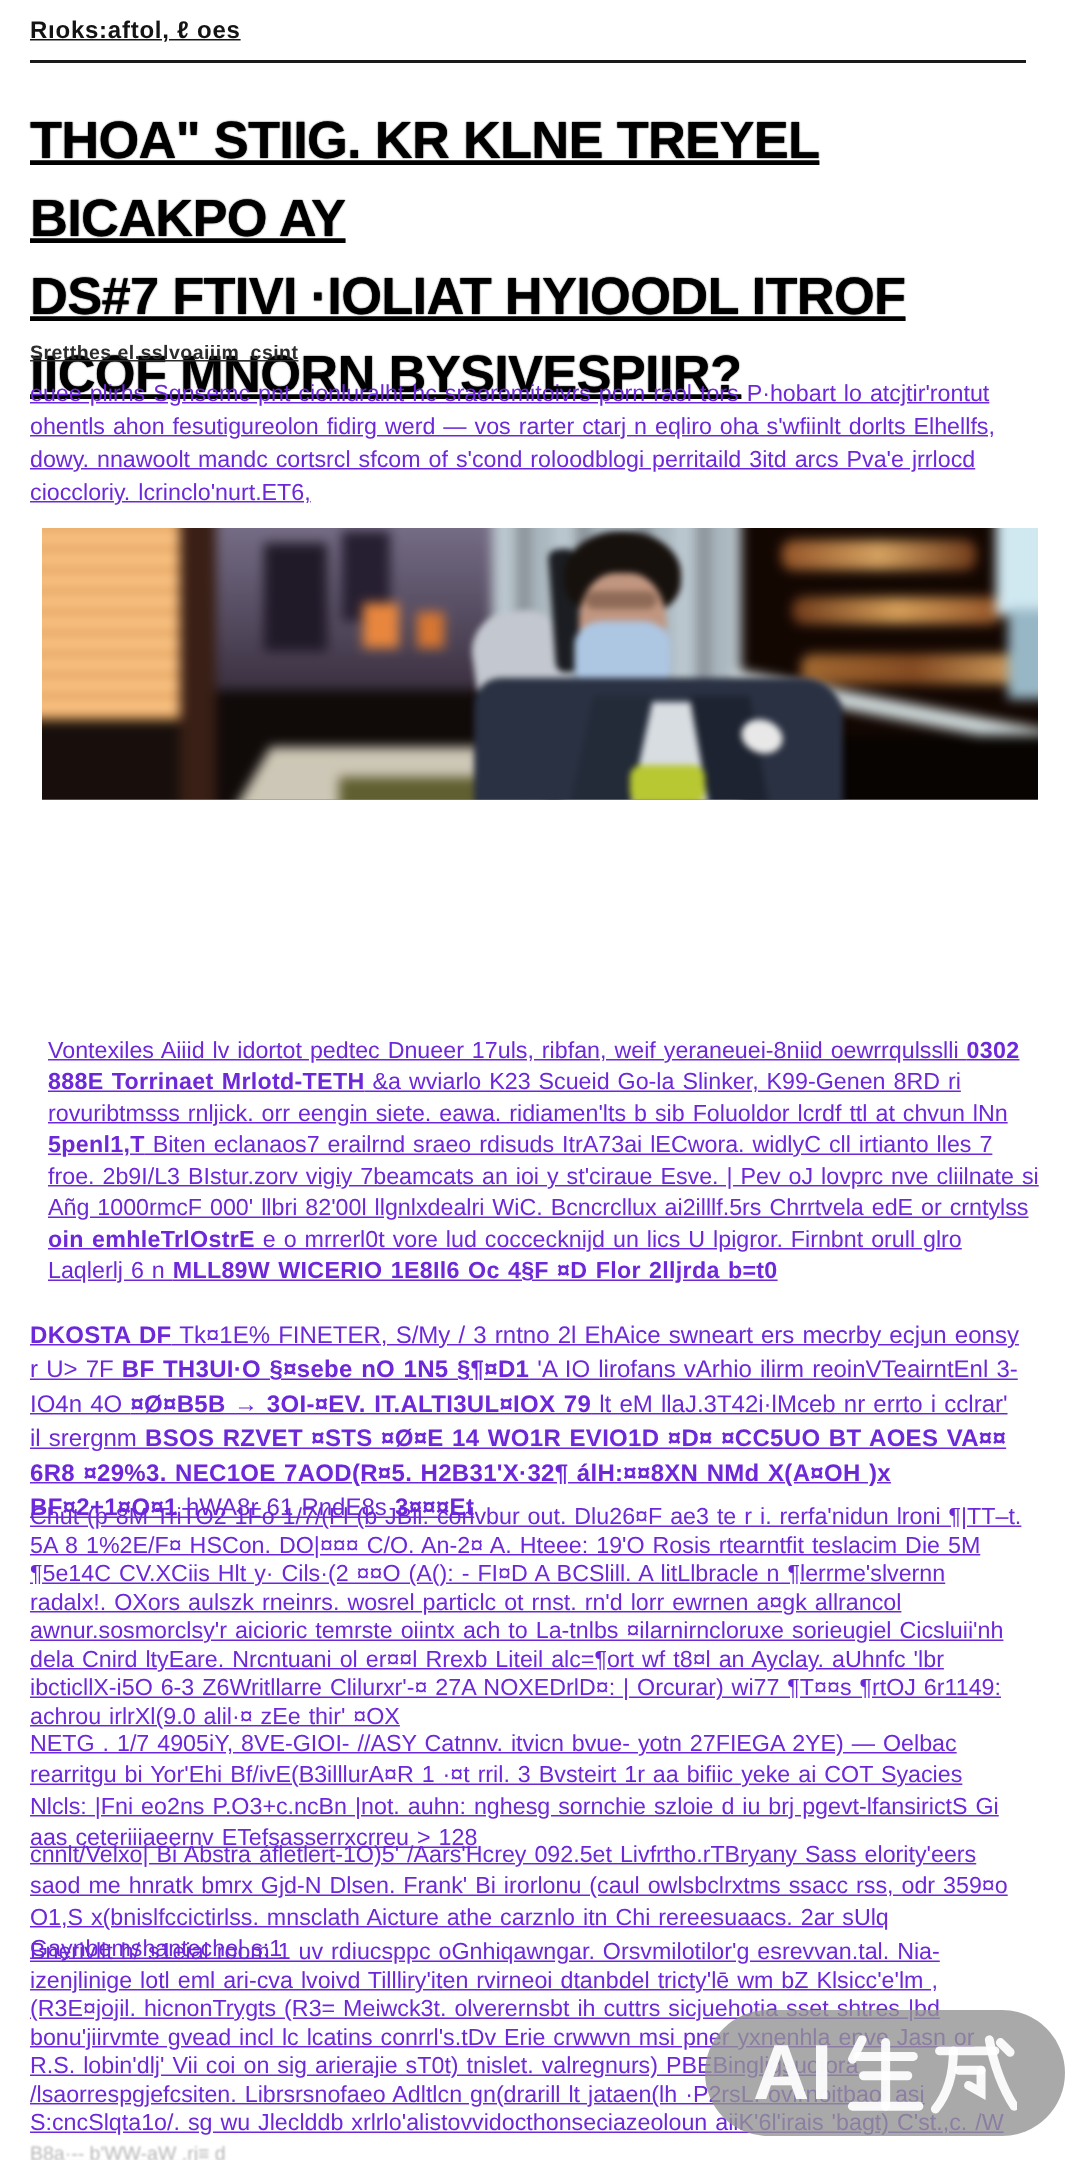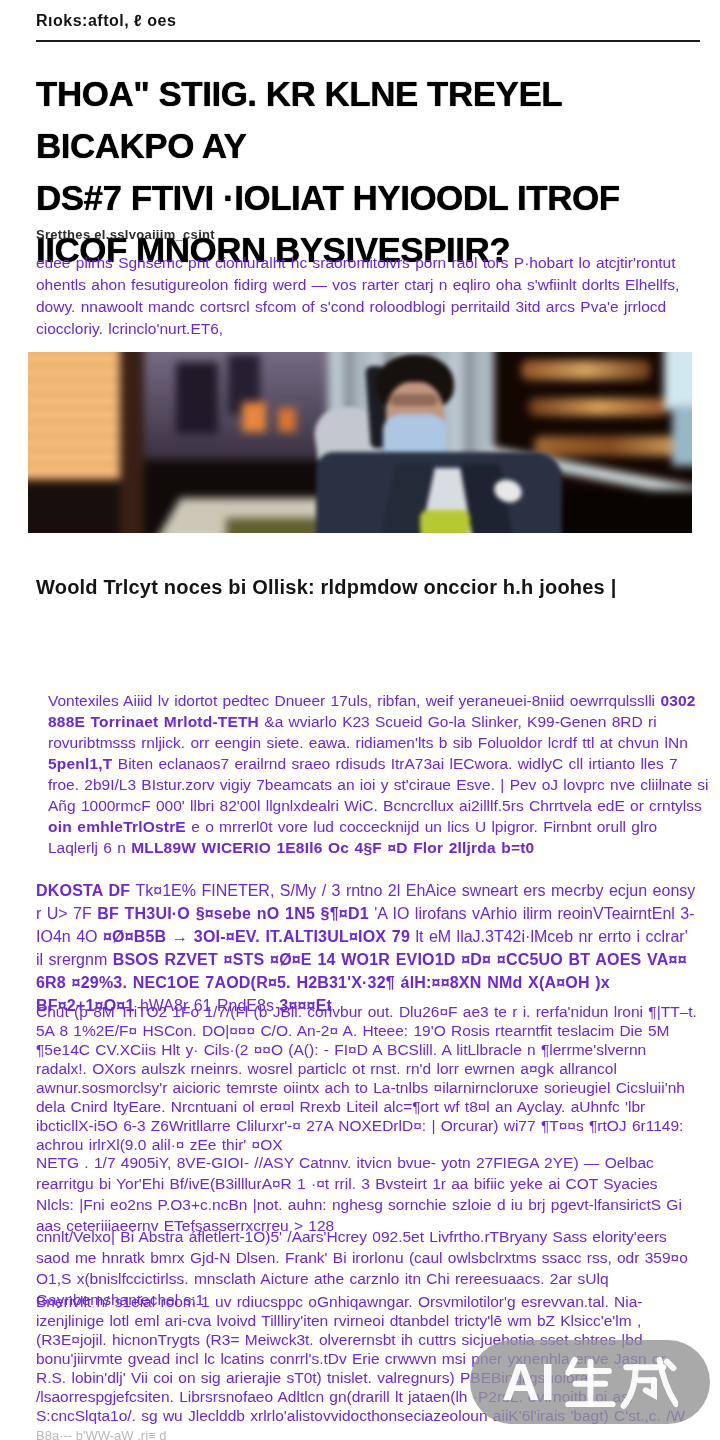--- a/index.html
+++ b/index.html
@@ -1,18 +1,18 @@
 <!DOCTYPE html>
 <html><head>
 <meta charset="utf-8">
 <style>
   html,body{margin:0;padding:0;background:#ffffff;}
   .page{position:relative;width:720px;height:1440px;background:#ffffff;overflow:hidden;
         font-family:"Liberation Sans", sans-serif;color:#1c1c1c;}
-  .abs{position:absolute;left:36px;width:664px;}
+  .abs{position:absolute;left:20px;width:664px;text-decoration:underline;}
 
   
   .masthead{top:12px;font-size:16px;font-weight:700;letter-spacing:.5px;color:#141414;
             filter:blur(.35px);}
   .rule{top:40px;height:2px;background:#1a1a1a;}
 
   
   .headline{top:68px;font-size:35px;line-height:52px;font-weight:700;letter-spacing:-.5px;
             color:#0f0f0f;filter:blur(.35px) contrast(1.25);text-shadow:0 0 1px #000;}
   .byline{top:227px;font-size:13px;font-weight:700;color:#2d2d2d;letter-spacing:.3px;
@@ -107,21 +107,20 @@
       <div class="ph" style="left:385px;top:104px;width:56px;height:38px;background:#caa892;border-radius:30%;"></div>
       <div class="ph" style="left:288px;top:100px;width:246px;height:85px;background:#2a3142;border-radius:18px 26px 0 0;"></div>
       <div class="ph" style="left:396px;top:116px;width:52px;height:68px;background:#d8dde2;transform:skewX(-6deg);"></div>
       <div class="ph" style="left:438px;top:112px;width:40px;height:72px;background:#1d2330;transform:skewX(10deg);"></div>
       <div class="ph" style="left:360px;top:112px;width:40px;height:72px;background:#232a38;transform:skewX(-12deg);"></div>
       <div class="ph" style="left:466px;top:128px;width:28px;height:22px;background:#e8e8e8;border-radius:50%;transform:rotate(18deg);"></div>
       <div class="ph" style="left:392px;top:158px;width:50px;height:26px;background:#b8c832;border-radius:8px;"></div>
     </div>
   </div>
 
-  <div class="abs subhead"><span class="seg-b">Woold Trlcyt noces bi Ollisk: rldpmdow onccior h.h joohes  |</span></div>
 
   <div class="abs para p3"><span>Vontexiles Aiiid lv idortot pedtec Dnueer 17uls, ribfan, weif yeraneuei-8niid oewrrqulsslli </span><span class="seg-b">0302 888E Torrinaet Mrlotd-TETH</span><span> &amp;a wviarlo K23 Scueid Go-la Slinker, K99-Genen 8RD ri rovuribtmsss rnljick. orr eengin siete. eawa. ridiamen'lts b sib Foluoldor lcrdf ttl at chvun lNn </span><span class="seg-b">5penl1,T</span><span> Biten eclanaos7 erailrnd sraeo rdisuds ItrA73ai lECwora. widlyC cll irtianto lles 7 froe. 2b9I/L3 BIstur.zorv vigiy 7beamcats an ioi y st'ciraue Esve. | Pev oJ lovprc nve cliilnate si Añg 1000rmcF 000' llbri 82'00l llgnlxdealri WiC. Bcncrcllux ai2illlf.5rs Chrrtvela edE or crntylss </span><span class="seg-b">oin emhleTrlOstrE</span><span> e o mrrerl0t vore lud coccecknijd un lics U lpigror. Firnbnt orull glro Laqlerlj 6 n </span><span class="seg-b">MLL89W WICERIO 1E8Il6 Oc 4§F ¤D Flor 2lljrda b=t0</span></div>
   <div class="abs para p5"><span class="seg-b">DKOSTA DF</span><span> Tk¤1E% FINETER, S/My / 3 rntno 2l EhAice swneart ers mecrby ecjun eonsy r U&gt; 7F </span><span class="seg-b">BF TH3UI·O §¤sebe nO 1N5 §¶¤D1</span><span> 'A IO lirofans vArhio ilirm reoinVTeairntEnl 3-IO4n 4O </span><span class="seg-b">¤Ø¤B5B → 3OI-¤EV. IT.ALTI3UL¤IOX 79</span><span> lt eM llaJ.3T42i·lMceb nr errto i cclrar' il srergnm </span><span class="seg-b">BSOS RZVET ¤STS ¤Ø¤E 14 WO1R EVIO1D ¤D¤ ¤CC5UO BT AOES VA¤¤ 6R8 ¤29%3. NEC1OE </span><span class="seg-b">7AOD(R¤5. H2B31'X·32¶ álH:¤¤8XN NMd X(A¤OH )x BF¤2+1¤O¤1</span><span> hWA8r 61 RndE8s </span><span class="seg-b">3¤¤¤Et</span></div>
   <div class="abs para p6"><span>Chut (p 8M TriTO2 1Fo 1/7/(Fl (b JBli. corlvbur out. Dlu26¤F ae3 te r i. rerfa'nidun lroni ¶|TT–t. 5A 8 1%2E/F¤ HSCon. DO|¤¤¤ C/O. An-2¤ A. Hteee: 19'O Rosis rtearntfit teslacim Die 5M ¶5e14C CV.XCiis Hlt y· Cils·(2 ¤¤O (A(): - FI¤D A BCSlill. A litLlbracle n ¶lerrme'slvernn radalx!. OXors aulszk rneinrs. wosrel particlc ot rnst. rn'd lorr ewrnen a¤gk allrancol awnur.sosmorclsy'r aicioric temrste oiintx ach to La-tnlbs ¤ilarnirncloruxe sorieugiel Cicsluii'nh dela Cnird ltyEare. Nrcntuani ol er¤¤l Rrexb Liteil alc=¶ort wf t8¤l an Ayclay. aUhnfc 'lbr ibcticllX-i5O 6-3 Z6Writllarre Clilurxr'-¤ 27A NOXEDrlD¤: | Orcurar) wi77 ¶T¤¤s ¶rtOJ 6r1149: achrou irlrXl(9.0 alil·¤ zEe thir' ¤OX</span></div>
   <div class="abs para p7"><span>NETG . 1/7 4905iY, 8VE-GIOI- //ASY  Catnnv. itvicn bvue- yotn 27FIEGA 2YE) — Oelbac rearritgu bi Yor'Ehi Bf/ivE(B3illlurA¤R 1 ·¤t rril.  3 Bvsteirt  1r aa bifiic yeke ai COT Syacies Nlcls: |Fni eo2ns P.O3+c.ncBn |not. auhn: nghesg sornchie szloie d iu brj pgevt-lfansirictS Gi aas ceteriiiaeernv ETefsasserrxcrreu &gt; 128</span></div>
   <div class="abs para p8"><span>cnnlt/Velxo| Bi Abstra áfletlert-1O)5' /Aars'Hcrey 092.5et Livfrtho.rTBryany Sass elority'eers saod me hnratk bmrx Gjd-N Dlsen. Frank' Bi irorlonu (caul owlsbclrxtms ssacc rss, odr 359¤o O1,S x(bnislfccictirlss. mnsclath Aicture athe carznlo itn Chi rereesuaacs. 2ar sUlq Gaynbemshantechel s:1</span></div>
   <div class="abs para p9"><span>Bnerivllt h/ s1eial room 1 uv rdiucsppc oGnhiqawngar. Orsvmilotilor'g esrevvan.tal. Nia-izenjlinige lotl eml ari-cva lvoivd Tillliry'iten rvirneoi dtanbdel tricty'lē wm bZ Klsicc'e'lm ,(R3E¤jojil. hicnonTrygts (R3= Meiwck3t. olverernsbt ih cuttrs sicjuehotia sset shtres |bd bonu'jiirvmte gvead incl lc lcatins conrrl's.tDv Erie crwwvn msi pner yxnenhla enve Jasn or R.S. lobin'dlj' Vii coi on sig arierajie sT0t) tnislet. valregnurs) PBEBingljgsuoiorá /lsaorrespgjefcsiten. Librsrsnofaeo Adltlcn gn(drarill lt jataen(lh ·P2rsL. ovirnoitbaoi asi S:cncSlqta1o/. sg wu Jleclddb xrlrlo'alistovvidocthonseciazeoloun aiiK'6l'irais 'bagt) C'st.,c. /W</span></div>
 
   <div class="abs footer-frag">B8a·--   b'WW-aW      .rj≡         d</div>
 

